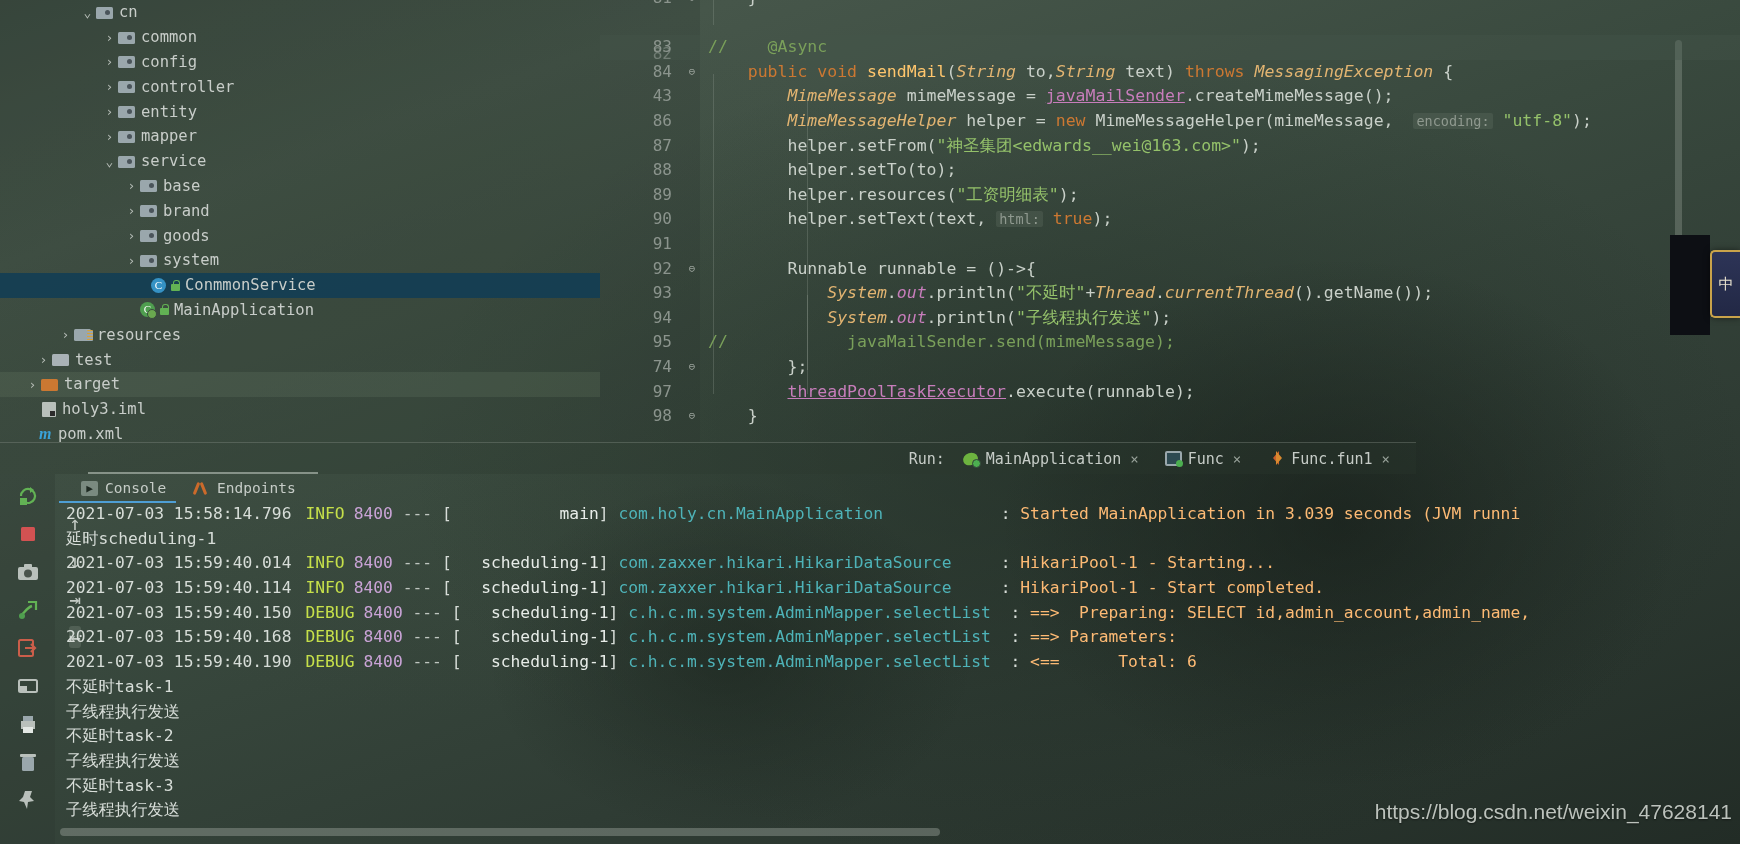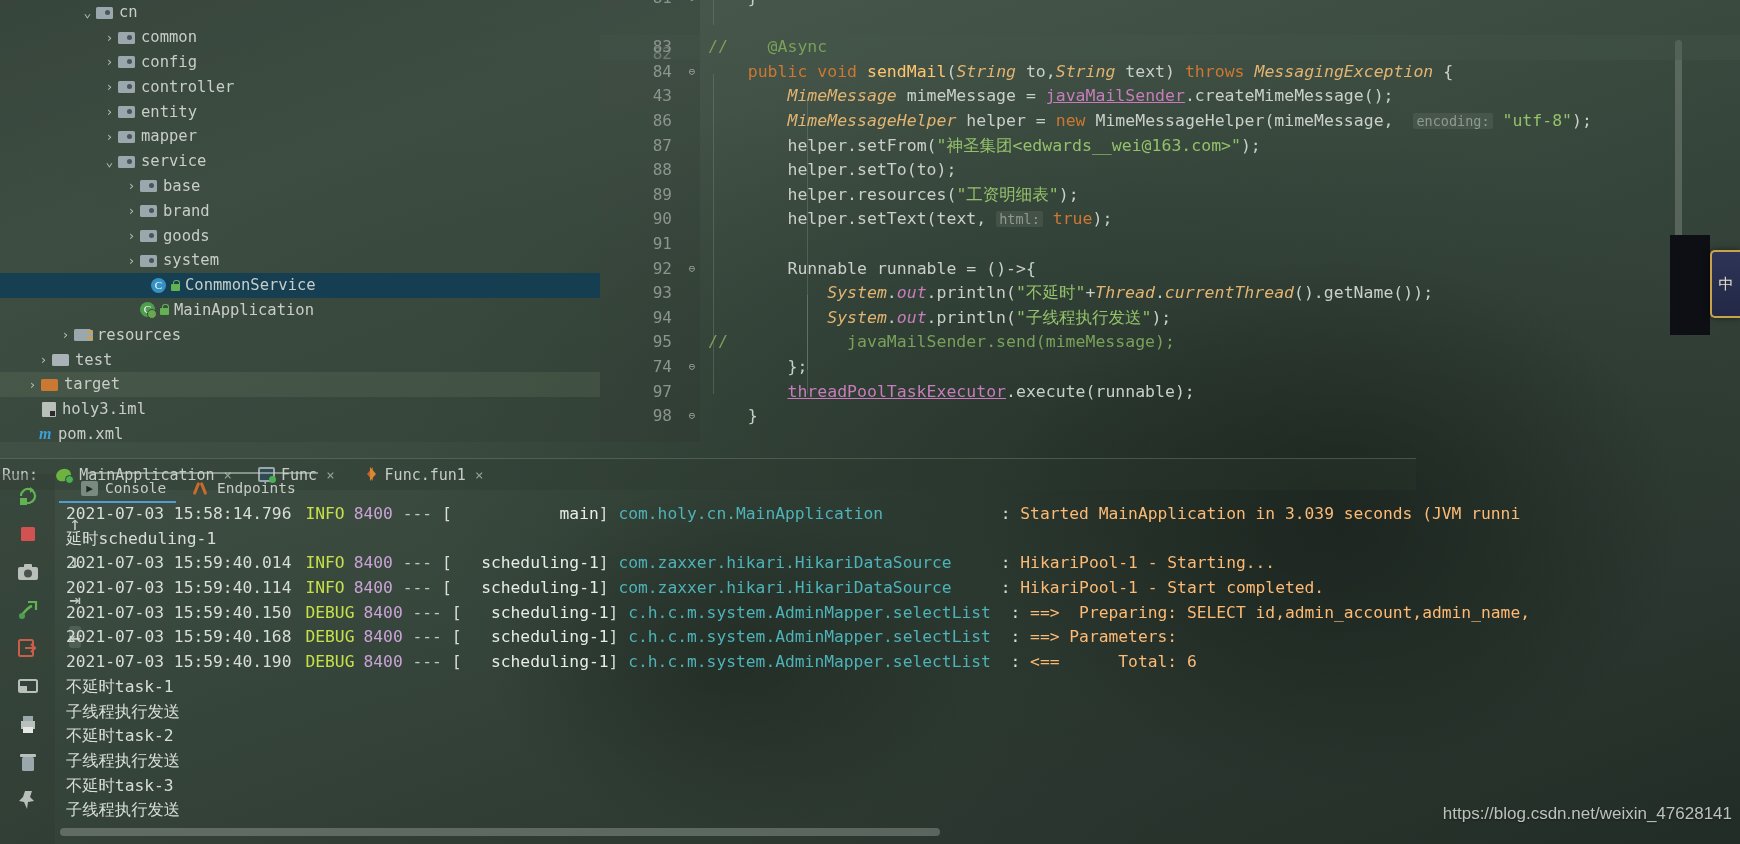--- a/index.html
+++ b/index.html
@@ -135,24 +135,25 @@
   .stat{color:#c77dbb;font-style:italic;}
 
   
   .iguide{
     position:absolute; width:1px; background:rgba(150,160,150,.28);
   }
 
   
   .runpanel{ position:absolute; left:0; top:442px; width:1740px; height:402px; }
   .runbar{
-    position:absolute; left:0; top:16px; width:1416px; height:32px;
+    position:absolute; left:0; top:0; width:1416px; height:32px;
     display:flex; align-items:center; font-size:15px; color:#c6ccc7;
     border-top:1px solid rgba(140,150,140,.35);
     background:rgba(44,56,48,.30);
+    justify-content:flex-end;
   }
   .runlabel{ margin-left:2px; margin-right:18px; color:#c6ccc7; }
   .rtab{ display:flex; align-items:center; margin-right:26px; white-space:nowrap; }
   .rtab .x{ color:#99a39b; margin-left:9px; font-size:14px; }
   .springico{
     width:17px;height:16px;margin-right:6px; position:relative; display:inline-block;
   }
   .springico:before{
     content:""; position:absolute; left:0;top:2px;width:15px;height:12px;border-radius:50% 50% 45% 45%;
     background:#6db33f; transform:rotate(-18deg);
@@ -234,21 +235,21 @@
   .g-plain{color:#d7ddd8;}
 
   
   .hscroll{
     position:absolute; left:60px; bottom:8px; width:880px; height:8px;
     background:rgba(170,180,170,.38); border-radius:4px;
   }
 
   
   .wm{
-    position:absolute; right:8px; bottom:20px; color:#c9cfc9; font-size:17px;
+    position:absolute; right:8px; bottom:20px; color:#c9cfc9; font-size:21px;
     font-family:"Liberation Sans", sans-serif; opacity:.92;
     text-shadow:0 1px 2px rgba(0,0,0,.5);
   }
 
   
   .widget{
     position:absolute; right:0; top:250px; width:30px; height:68px;
     background:linear-gradient(180deg,#2d3457,#222845);
     border:2px solid #c9a34a; border-right:none; border-radius:5px 0 0 5px;
     color:#e8e2cf; font-size:15px; font-family:"Liberation Sans",sans-serif;

